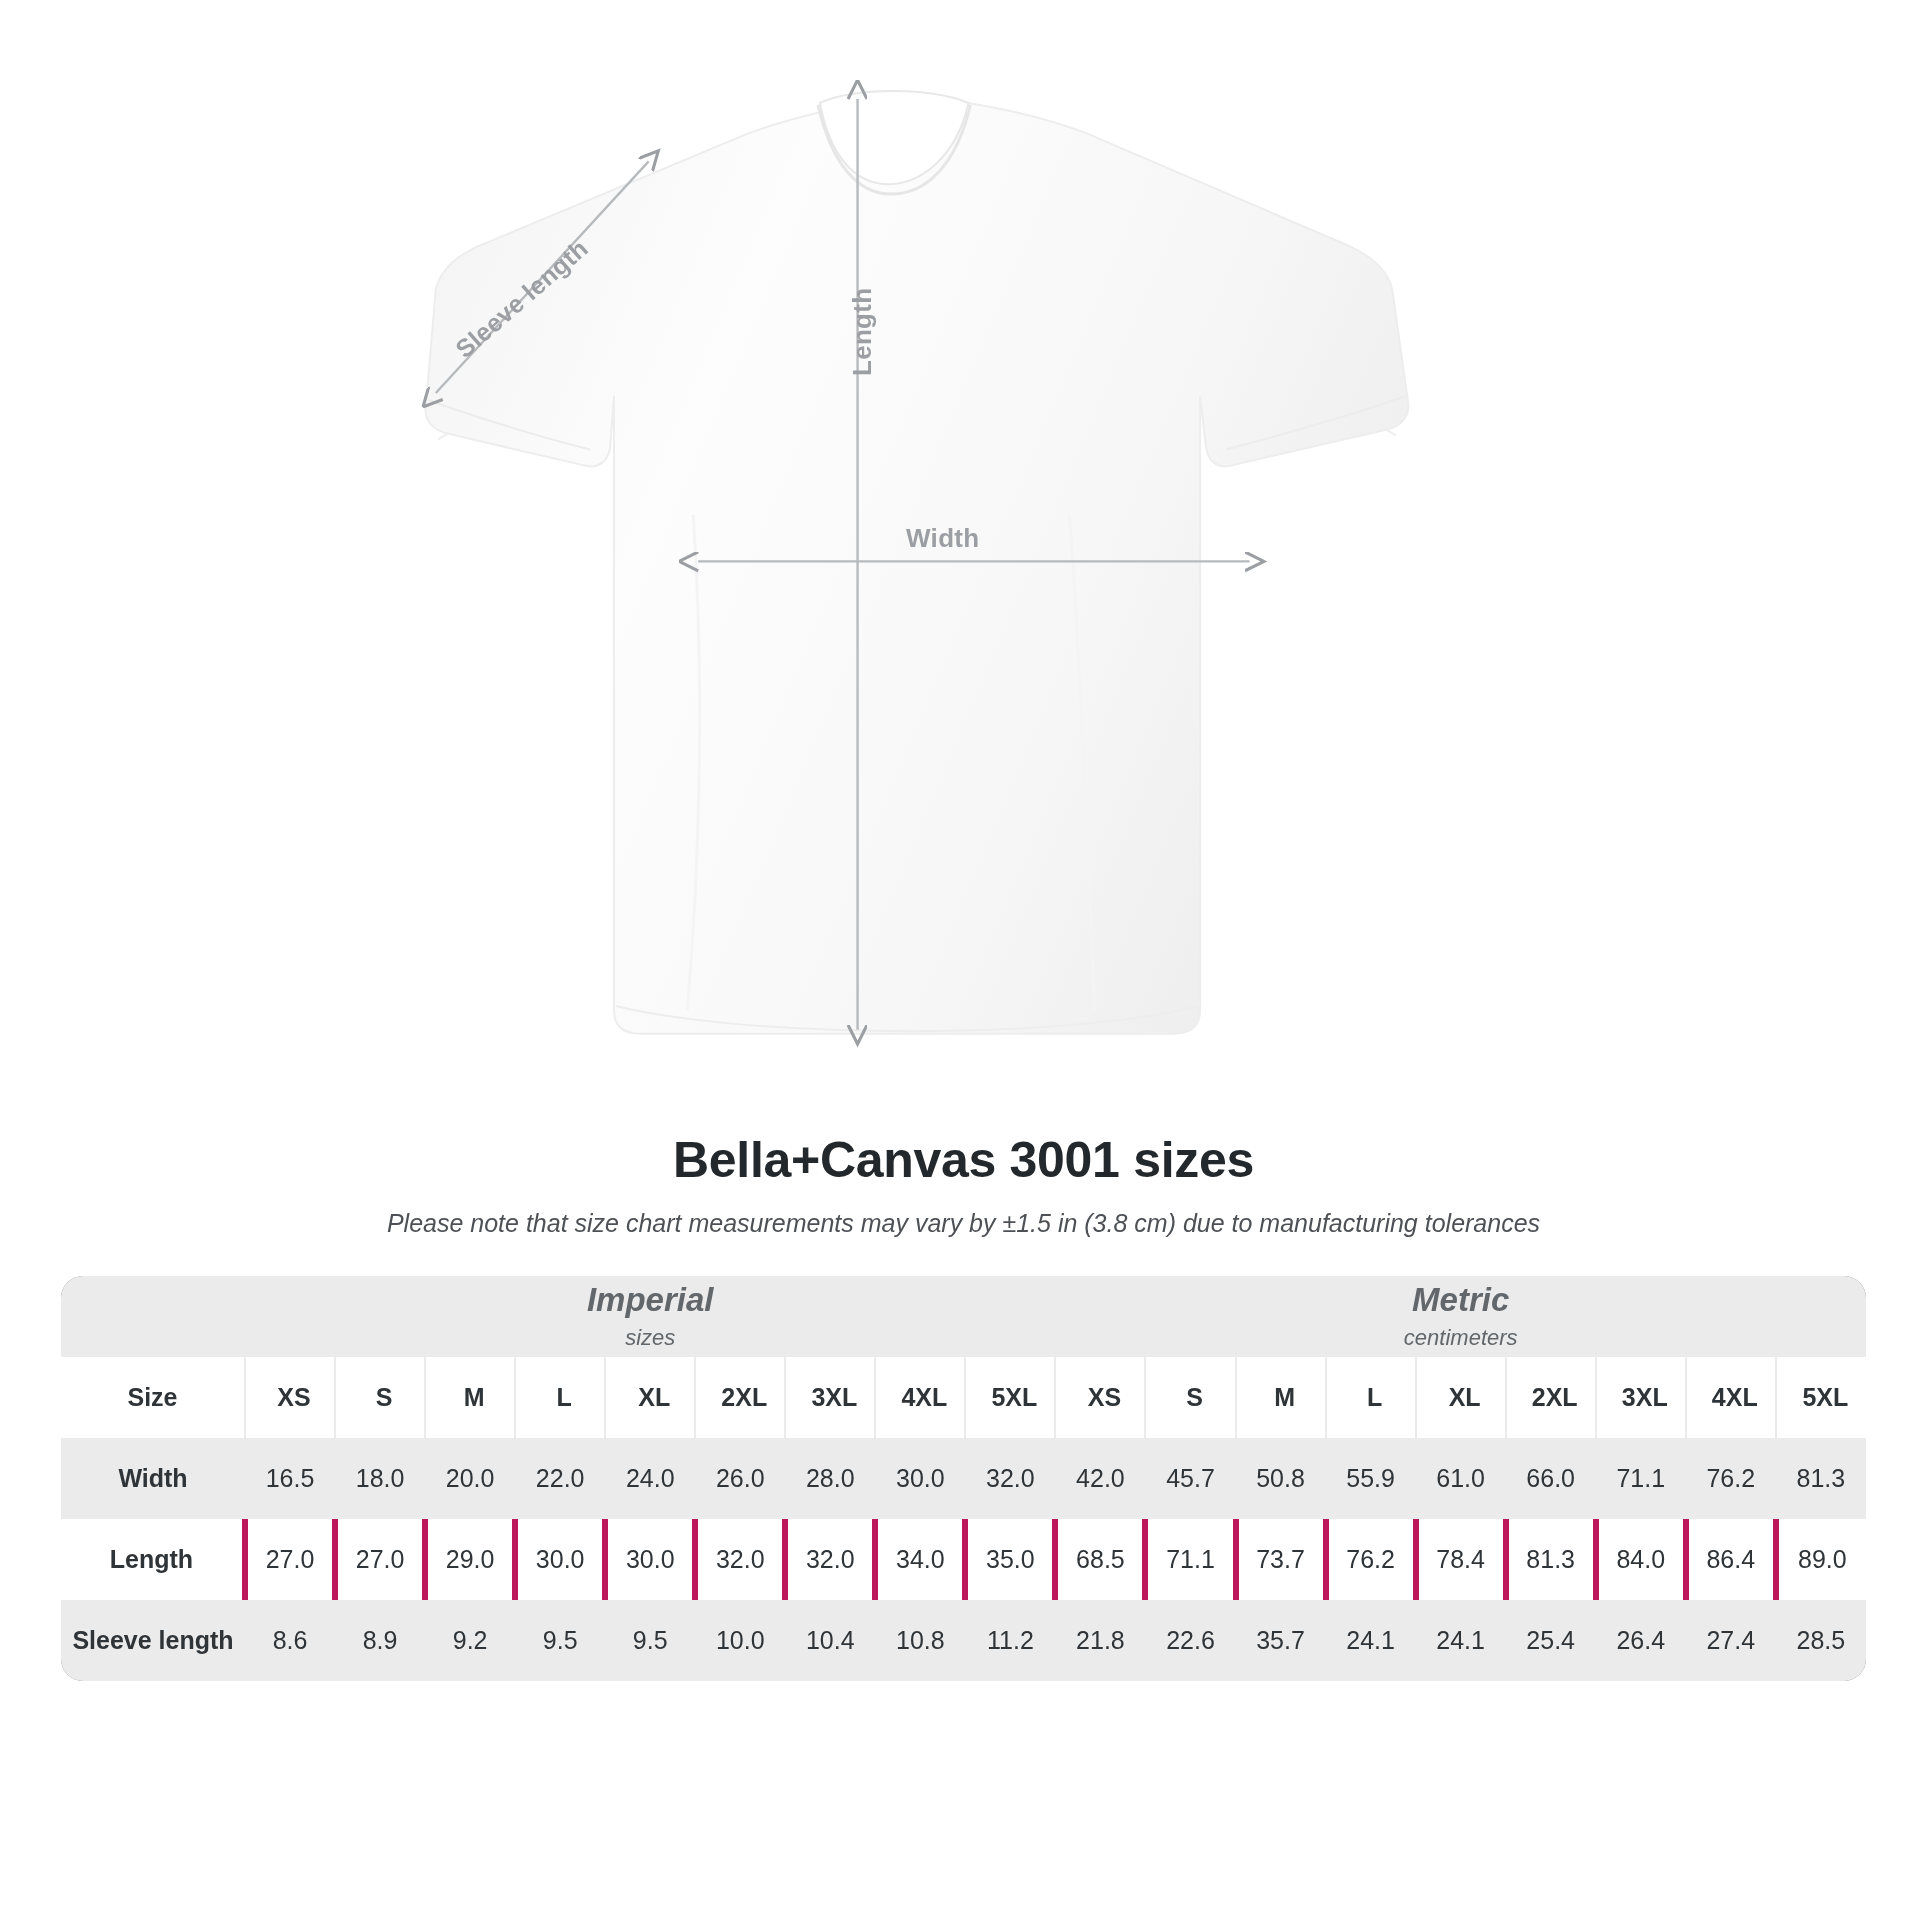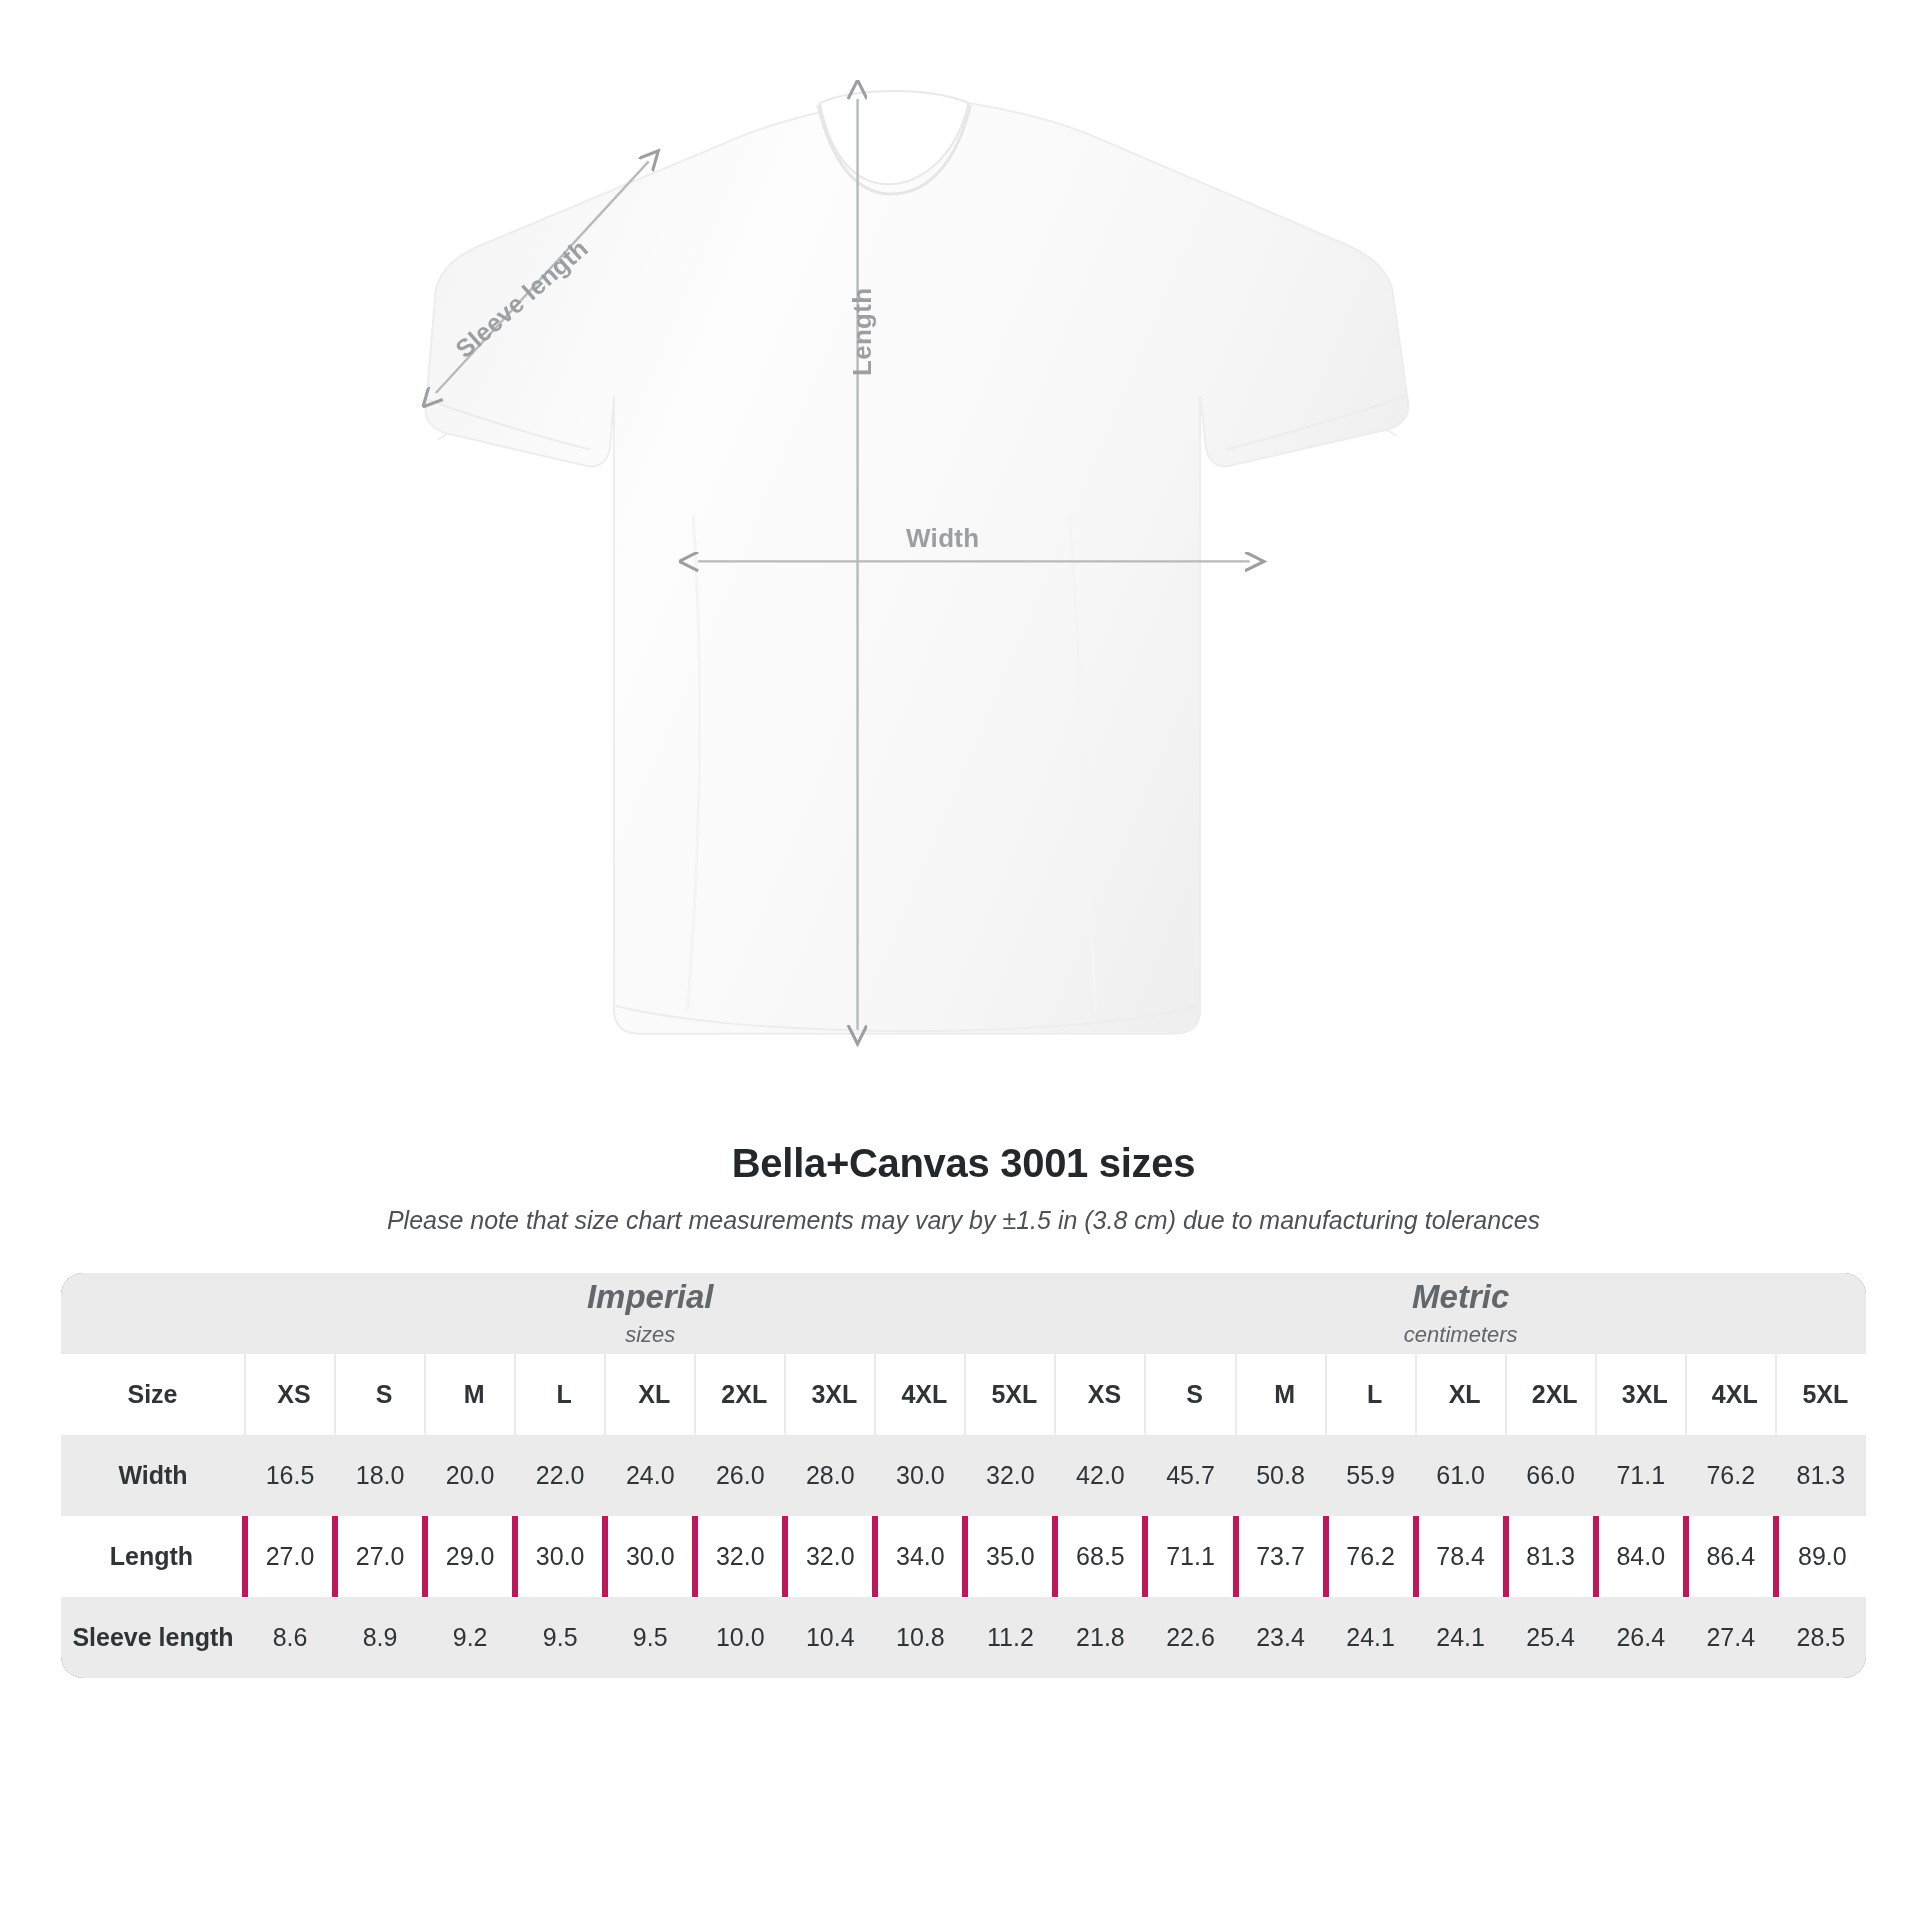--- a/index.html
+++ b/index.html
@@ -56,24 +56,24 @@
     left: 450px;
     top: 342px;
     transform: rotate(-41deg);
     transform-origin: left top;
     font-size: 25px;
   }
 
   
   .chart-heading {
     text-align: center;
-    font-size: 40px;
+    font-size: 50px;
     font-weight: bold;
     color: #23282c;
-    margin: 14px;
+    margin: 4px;
     padding-top: 28px;
     letter-spacing: -0.3px;
   }
   .chart-sub {
     text-align: center;
     font-size: 25px;
     font-style: italic;
     color: #4d5156;
     margin: 20px 0 0 0;
   }
@@ -304,21 +304,21 @@
           <td class="cellsep">8.9</td>
           <td class="cellsep">9.2</td>
           <td class="cellsep">9.5</td>
           <td class="cellsep">9.5</td>
           <td class="cellsep">10.0</td>
           <td class="cellsep">10.4</td>
           <td class="cellsep">10.8</td>
           <td class="cellsep">11.2</td>
           <td class="cellsep">21.8</td>
           <td class="cellsep">22.6</td>
-          <td class="cellsep">23.4</td>
+          <td class="cellsep">35.7</td>
           <td class="cellsep">24.1</td>
           <td class="cellsep">24.1</td>
           <td class="cellsep">25.4</td>
           <td class="cellsep">26.4</td>
           <td class="cellsep">27.4</td>
           <td class="cellsep">28.5</td>
         </tr>
       </tbody>
     </table>
   </div>

